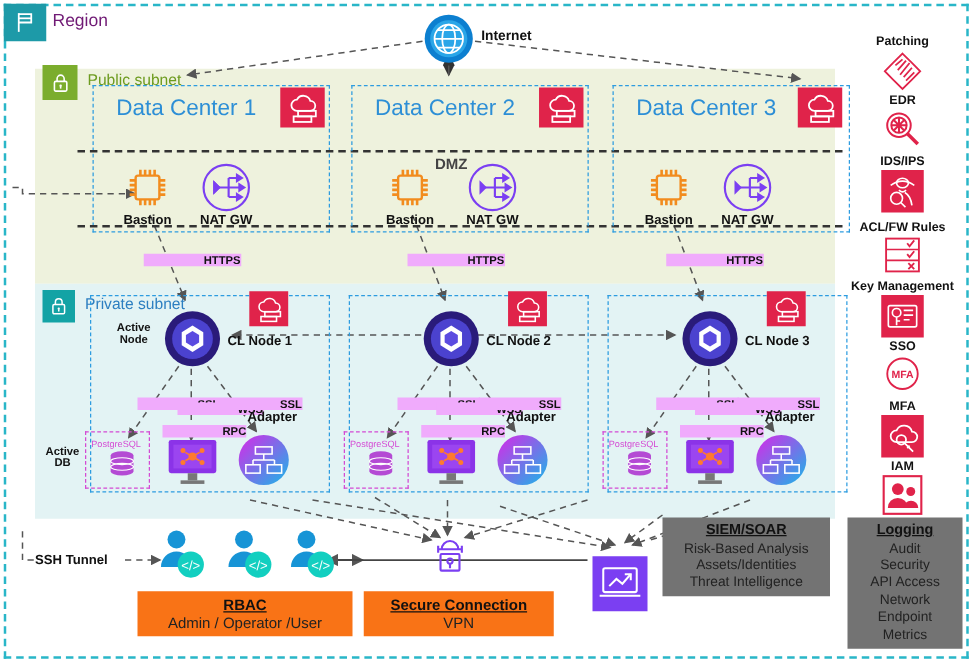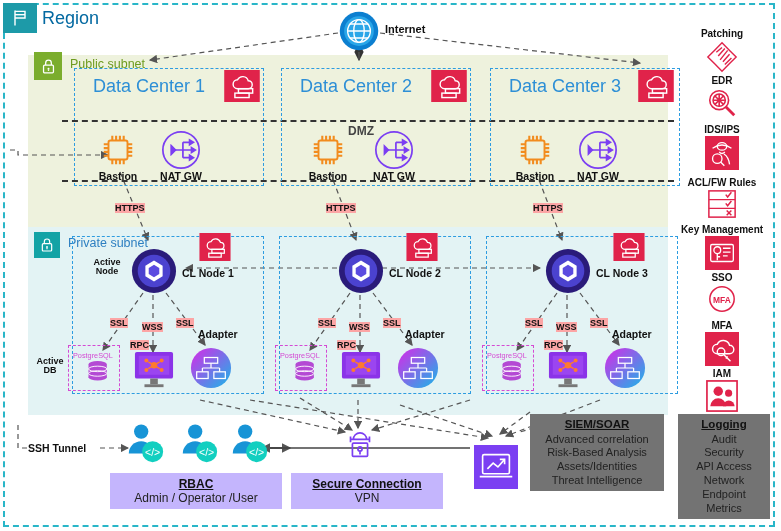--- a/index.html
+++ b/index.html
@@ -4,54 +4,54 @@
 <style>
   html,body{margin:0;padding:0;background:#ffffff;}
   body{width:781px;height:531px;position:relative;overflow:hidden;
        font-family:"Liberation Sans", sans-serif;}
   .abs{position:absolute;}
   
   #region-frame{left:3px;top:3px;width:772px;height:524px;
       border:2px dashed #29b6c8;box-sizing:border-box;background:#fff;}
   #region-flag{left:3px;top:3px;width:34px;height:30px;background:#1d9aa8;
       display:flex;align-items:center;justify-content:center;}
-  #region-label{left:42px;top:8px;font-size:18px;color:#0369a1;}
+  #region-label{left:42px;top:8px;font-size:14px;color:#701a75;}
   #public-subnet{left:28px;top:55px;width:640px;height:172px;
       background:#eef2dd;border:none;}
   #public-lock{left:34px;top:52px;width:28px;height:28px;background:#7bad2d;
       display:flex;align-items:center;justify-content:center;}
   #public-label{left:70px;top:57px;font-size:12.5px;color:#6d9b1f;}
   #private-subnet{left:28px;top:227px;width:640px;height:188px;
       background:#e3f3f4;}
   #private-lock{left:34px;top:232px;width:26px;height:26px;background:#13a3a5;
       display:flex;align-items:center;justify-content:center;}
   #private-label{left:68px;top:236px;font-size:12.5px;color:#2d7fc1;}
   .dc-box{border:1.5px dashed #2d9ce0;box-sizing:border-box;}
   .dmz-box{border-top:2px dashed #333;border-bottom:2px dashed #333;
       box-sizing:border-box;}
   .priv-box{border:1.5px dashed #2d9ce0;box-sizing:border-box;}
   .db-box{border:1.5px dashed #d44ad4;box-sizing:border-box;}
   
   .dc-title{font-size:18px;color:#2d8fd6;text-align:center;}
   .node-label{font-size:10.5px;font-weight:bold;color:#111;text-align:center;}
   .small-label{font-size:9px;font-weight:bold;color:#111;text-align:center;
       background:#fff;line-height:1.05;}
-  .proto{font-size:9px;font-weight:bold;color:#111;background:#fca5a5;}
+  .proto{font-size:9px;font-weight:bold;color:#111;background:#f0abfc;padding-left:48px;}
   .dmz-label{font-size:12px;font-weight:bold;color:#444;}
   
   .sec-item{width:108px;text-align:center;}
   .sec-title{font-size:10px;font-weight:bold;color:#111;margin-bottom:1px;}
   .sec-ico{display:flex;justify-content:center;}
   
   .info-panel{background:#737373;text-align:center;padding:3px 6px;
       box-sizing:border-box;}
   .info-head{font-size:11.5px;font-weight:bold;color:#111;
       text-decoration:underline;line-height:1.35;}
   .info-line{font-size:11px;color:#222;line-height:1.26;}
-  .rbac-panel{background:#c4b5fd;text-align:center;padding:4px 8px;}
+  .rbac-panel{background:#f97316;text-align:center;padding:4px 8px;}
   .rbac-head{font-size:12px;font-weight:bold;text-decoration:underline;color:#111;}
   .rbac-sub{font-size:12px;color:#222;}
   #ssh-label{font-size:10.5px;font-weight:bold;color:#111;background:#fff;}
   svg{display:block;overflow:visible;}
   #wires{left:0;top:0;width:781px;height:531px;pointer-events:none;}
 </style>
 </head>
 <body>
 
 <div class="abs" id="region-frame"></div>
@@ -641,21 +641,20 @@
       <rect x="9" y="10" width="28" height="20" rx="1.5"></rect>
       <path d="M6,33 h34"></path>
       <path d="M14,25 L20,19 L25,23 L32,15"></path>
         <path d="M27,15 h5 v5"></path>
     </g>
   </svg>
 </div>
 
 <div class="abs info-panel" style="left:530px;top:414px;width:134px;">
   <div class="info-head">SIEM/SOAR</div>
-  <div class="info-line">Advanced correlation</div>
   <div class="info-line">Risk-Based Analysis</div>
   <div class="info-line">Assets/Identities</div>
   <div class="info-line">Threat Intelligence</div>
 </div>
 
 <div class="abs info-panel" style="left:678px;top:414px;width:92px;">
   <div class="info-head">Logging</div>
   <div class="info-line">Audit</div>
   <div class="info-line">Security</div>
   <div class="info-line">API Access</div>

